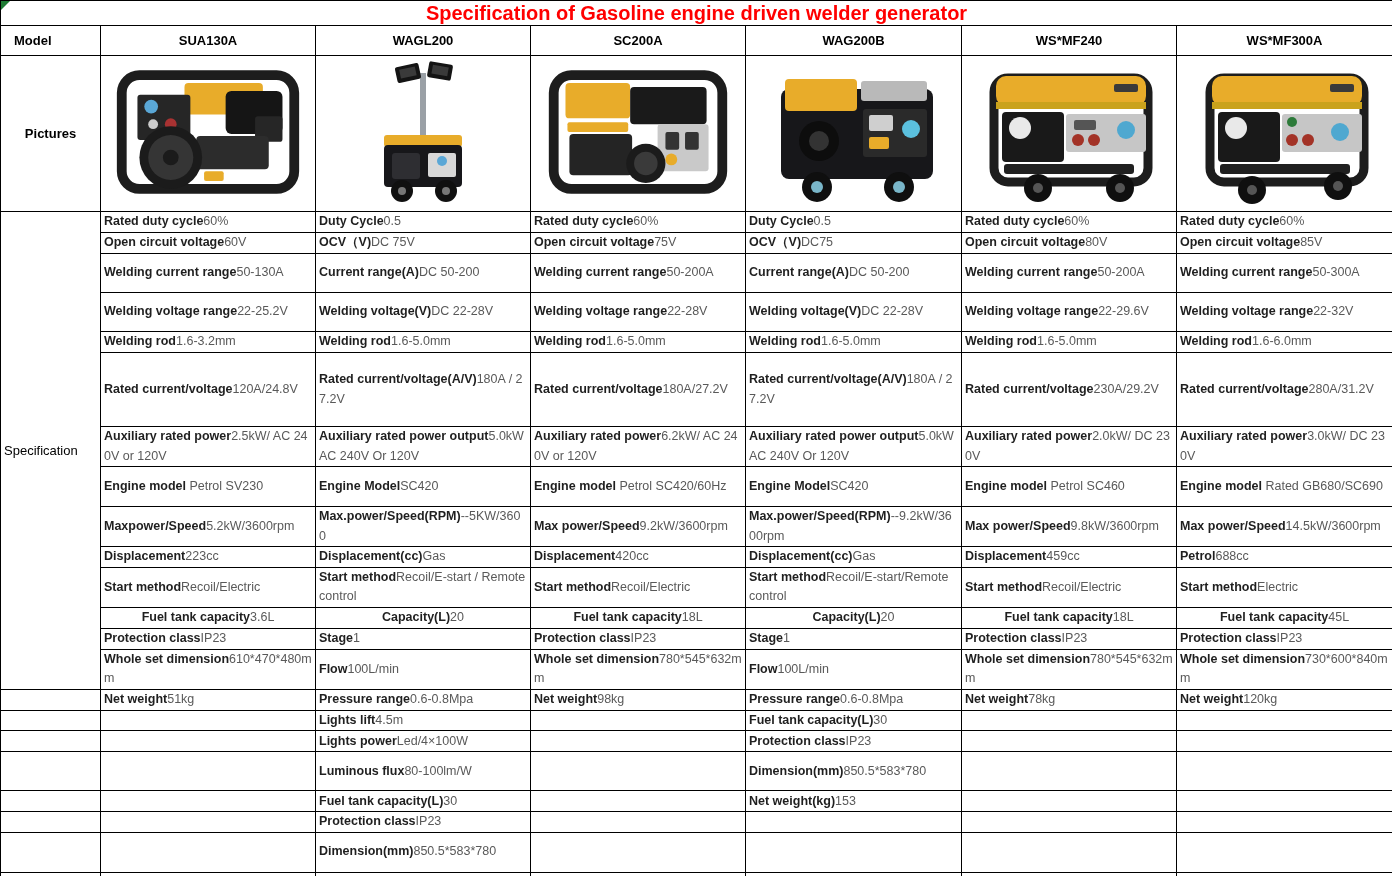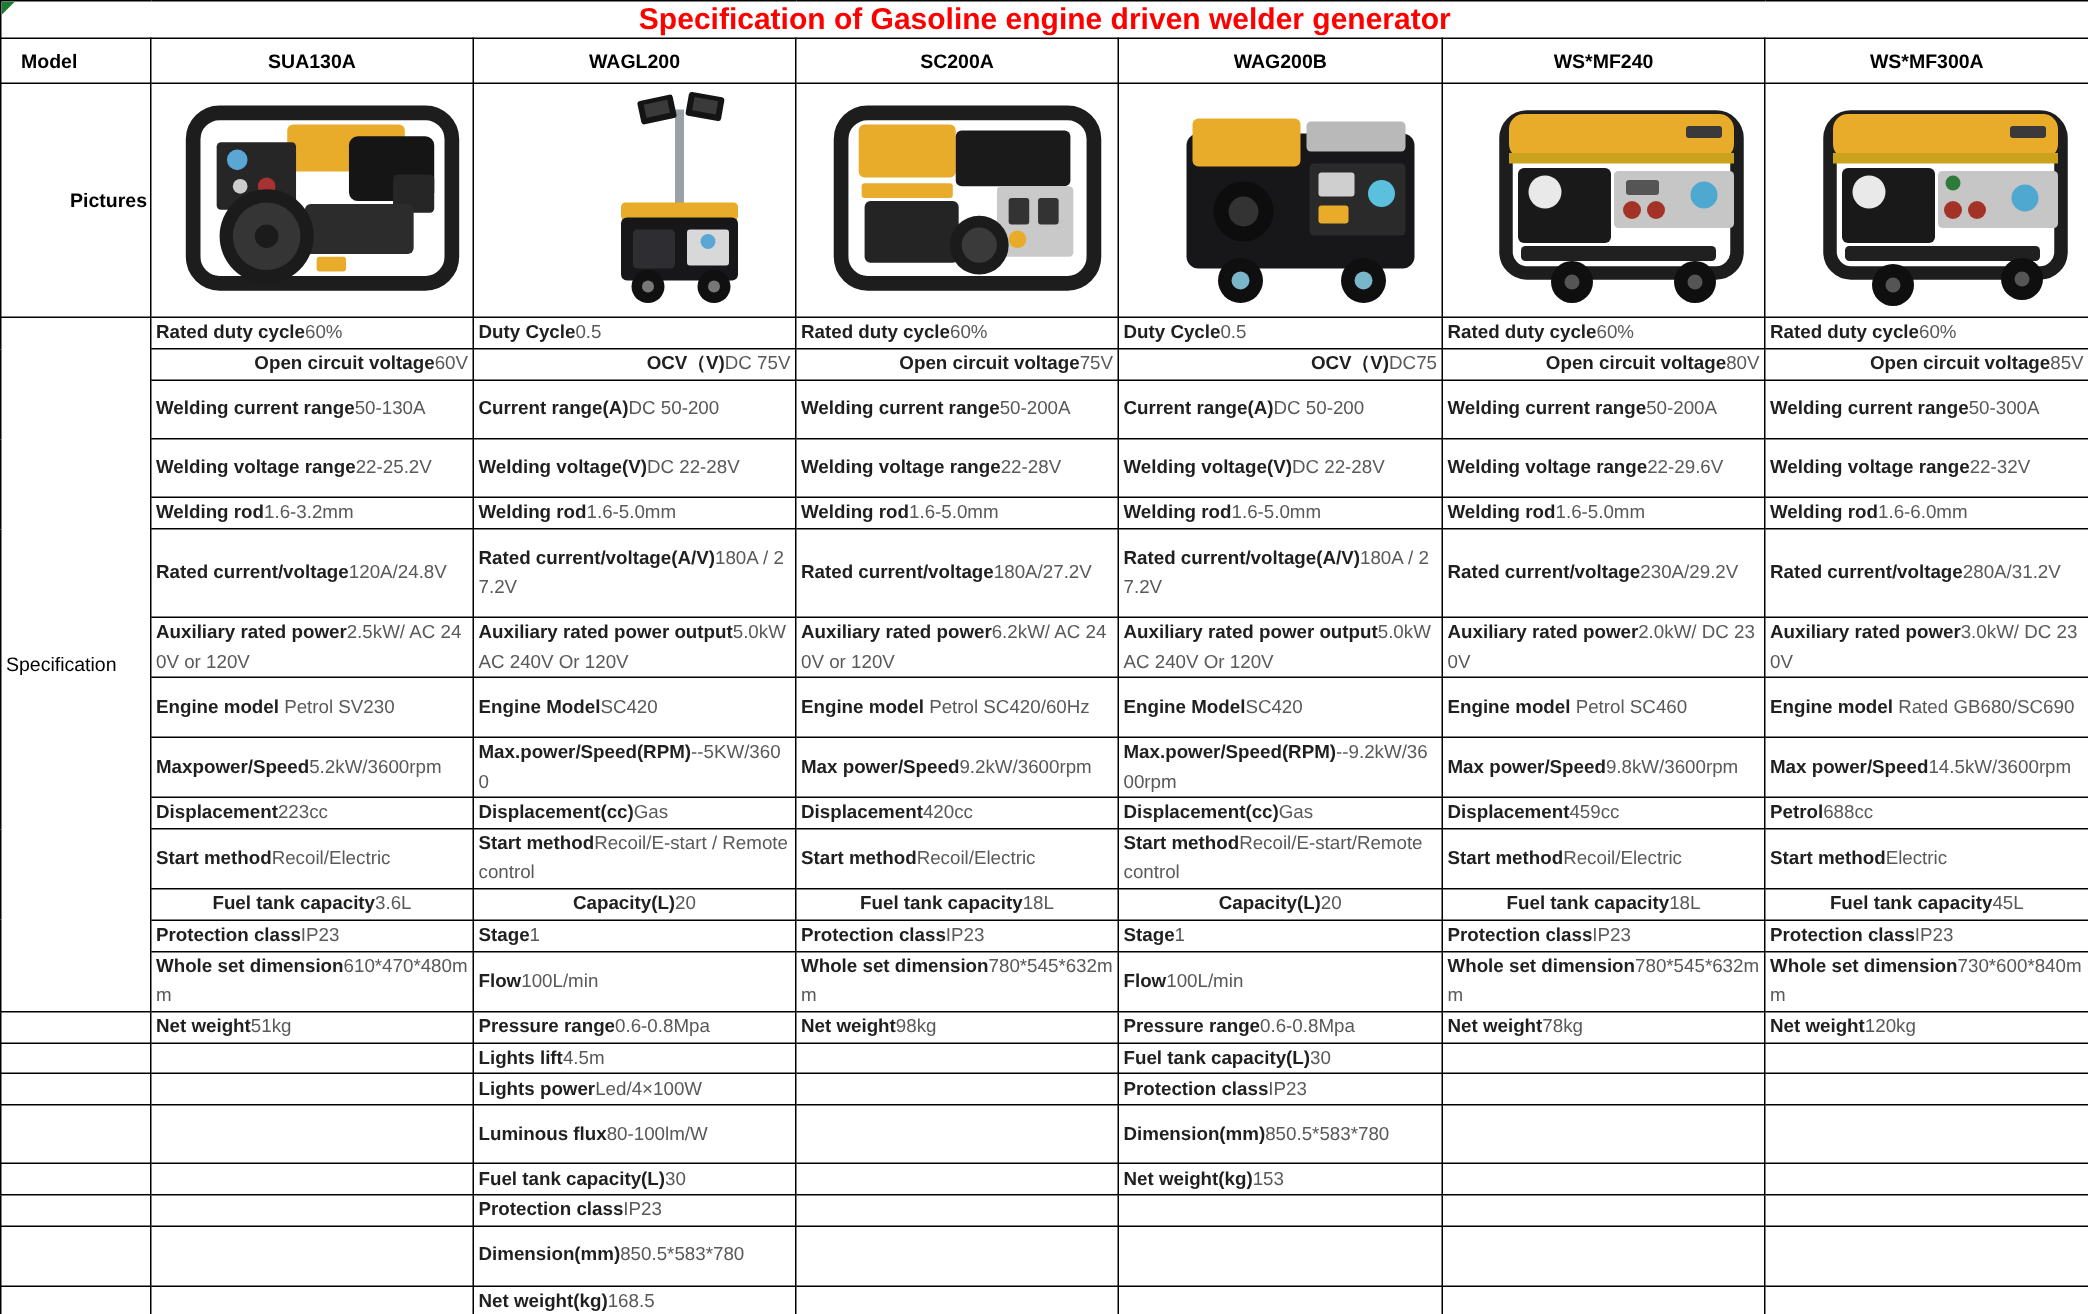--- a/index.html
+++ b/index.html
@@ -8,21 +8,21 @@
   table { border-collapse:collapse; table-layout:fixed; width:1392px; }
   td { border:1px solid #000; padding:0 2px; overflow:hidden; vertical-align:middle; }
   .title-row td { height:25px; padding:0; position:relative; }
   .title-text { display:block; text-align:center; font-weight:bold; color:#ff0000; font-size:20px; line-height:24px; }
   .corner { position:absolute; left:0; top:0; width:0; height:0;
             border-top:9px solid #1e7b34; border-right:9px solid transparent; }
   .model-row td { height:30px; }
   .model-cell { font-weight:bold; font-size:13px; text-align:center; }
   .rowlabel { font-size:13px; font-weight:bold; padding-left:13px; }
   .rowlabel-spec { font-size:13px; font-weight:normal; padding-left:3px; }
-  .pic-row td { height:156px; text-align:right; padding:2px; }
+  .pic-row td { height:156px; text-align:center; padding:2px; }
   .spec-cell { font-size:12.5px; line-height:19.4px; word-break:break-all; padding:0 3px; }
   .lbl { font-weight:bold; color:#1f1f1f; }
   .val { color:#595959; }
   svg { vertical-align:middle; }
 </style>
 </head>
 <body>
 
 <table>
   <colgroup>
@@ -164,21 +164,21 @@
   <tbody id="spec-body">
       <tr style="height: 21px;">
         <td class="rowlabel-spec" rowspan="14">Specification</td>
         <td class="spec-cell"><span class="lbl">Rated duty cycle</span><span class="val">60%</span></td>
         <td class="spec-cell"><span class="lbl">Duty Cycle</span><span class="val">0.5</span></td>
         <td class="spec-cell"><span class="lbl">Rated duty cycle</span><span class="val">60%</span></td>
         <td class="spec-cell"><span class="lbl">Duty Cycle</span><span class="val">0.5</span></td>
         <td class="spec-cell"><span class="lbl">Rated duty cycle</span><span class="val">60%</span></td>
         <td class="spec-cell"><span class="lbl">Rated duty cycle</span><span class="val">60%</span></td>
       </tr>
-      <tr style="height: 21px; text-align: right;">
+      <tr style="height: 21px;">
         <td class="spec-cell"><span class="lbl">Open circuit voltage</span><span class="val">60V</span></td>
         <td class="spec-cell"><span class="lbl">OCV（V)</span><span class="val">DC 75V</span></td>
         <td class="spec-cell"><span class="lbl">Open circuit voltage</span><span class="val">75V</span></td>
         <td class="spec-cell"><span class="lbl">OCV（V)</span><span class="val">DC75</span></td>
         <td class="spec-cell"><span class="lbl">Open circuit voltage</span><span class="val">80V</span></td>
         <td class="spec-cell"><span class="lbl">Open circuit voltage</span><span class="val">85V</span></td>
       </tr>
       <tr style="height: 39px;">
         <td class="spec-cell"><span class="lbl">Welding current range</span><span class="val">50-130A</span></td>
         <td class="spec-cell"><span class="lbl">Current range(A)</span><span class="val">DC 50-200</span></td>
@@ -196,21 +196,21 @@
         <td class="spec-cell"><span class="lbl">Welding voltage range</span><span class="val">22-32V</span></td>
       </tr>
       <tr style="height: 21px; margin-top: 28px;">
         <td class="spec-cell"><span class="lbl">Welding rod</span><span class="val">1.6-3.2mm</span></td>
         <td class="spec-cell"><span class="lbl">Welding rod</span><span class="val">1.6-5.0mm</span></td>
         <td class="spec-cell"><span class="lbl">Welding rod</span><span class="val">1.6-5.0mm</span></td>
         <td class="spec-cell"><span class="lbl">Welding rod</span><span class="val">1.6-5.0mm</span></td>
         <td class="spec-cell"><span class="lbl">Welding rod</span><span class="val">1.6-5.0mm</span></td>
         <td class="spec-cell"><span class="lbl">Welding rod</span><span class="val">1.6-6.0mm</span></td>
       </tr>
-      <tr style="height: 59px;">
+      <tr style="height: 74px;">
         <td class="spec-cell"><span class="lbl">Rated current/voltage</span><span class="val">120A/24.8V</span></td>
         <td class="spec-cell"><span class="lbl">Rated current/voltage(A/V)</span><span class="val">180A / 27.2V</span></td>
         <td class="spec-cell"><span class="lbl">Rated current/voltage</span><span class="val">180A/27.2V</span></td>
         <td class="spec-cell"><span class="lbl">Rated current/voltage(A/V)</span><span class="val">180A / 27.2V</span></td>
         <td class="spec-cell"><span class="lbl">Rated current/voltage</span><span class="val">230A/29.2V</span></td>
         <td class="spec-cell"><span class="lbl">Rated current/voltage</span><span class="val">280A/31.2V</span></td>
       </tr>
       <tr style="height: 40px;">
         <td class="spec-cell"><span class="lbl">Auxiliary rated power</span><span class="val">2.5kW/ AC 240V or 120V</span></td>
         <td class="spec-cell"><span class="lbl">Auxiliary rated power output</span><span class="val">5.0kW AC 240V Or 120V</span></td>

